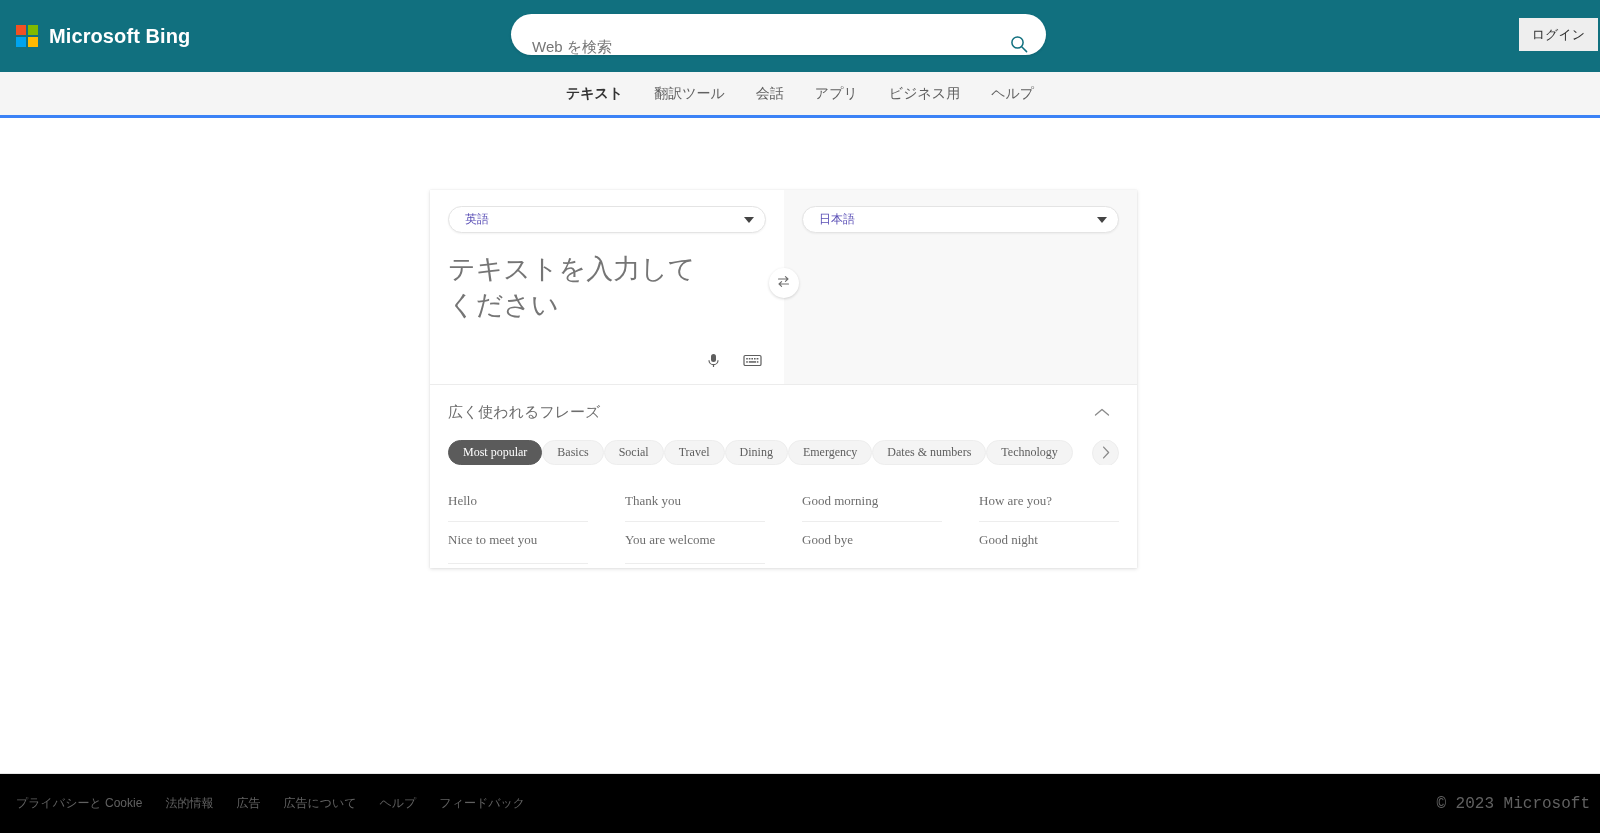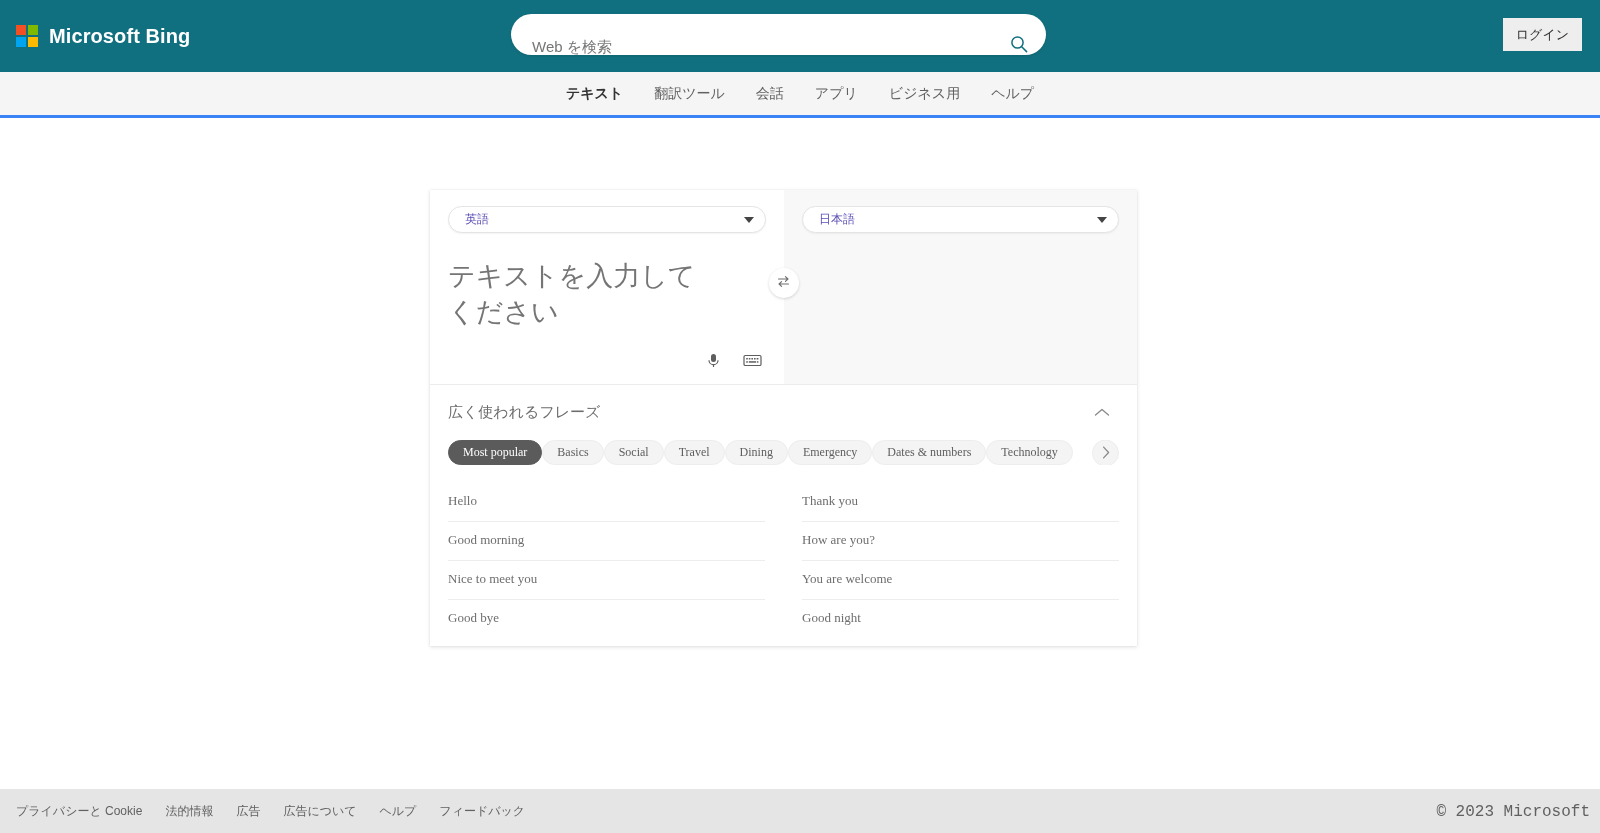--- a/index.html
+++ b/index.html
@@ -85,21 +85,21 @@
     height: 22px;
     flex: 0 0 auto;
     cursor: pointer;
     display: flex;
     align-items: center;
     justify-content: center;
   }
 
   .signin-btn {
     position: absolute;
-    right: 18px;
+    right: 2px;
     top: 18px;
     height: 33px;
     padding: 0 13px;
     background: #eeeeee;
     border: none;
     color: #333333;
     font-family: "Liberation Sans", sans-serif;
     font-size: 13px;
     cursor: pointer;
     white-space: nowrap;
@@ -180,21 +180,21 @@
     white-space: nowrap;
   }
   .caret {
     width: 0; height: 0;
     border-left: 5px solid transparent;
     border-right: 5px solid transparent;
     border-top: 6px solid #444444;
   }
 
   .editor-text {
-    margin-top: 25px;
+    margin-top: 18px;
     font-size: 27px;
     line-height: 1.35;
     color: #757575;
     font-weight: 300;
     width: 272px;
     cursor: text;
   }
   .output-text {
     margin-top: 21px;
     font-size: 27px;
@@ -298,42 +298,42 @@
     border: 1px solid #ededed;
     display: flex;
     align-items: center;
     justify-content: center;
     cursor: pointer;
   }
 
   .phrase-grid {
     margin-top: 18px;
     display: grid;
-    grid-template-columns: 1fr 1fr;
+    grid-template-columns: 1fr 1fr 1fr 1fr;
     column-gap: 37px;
     padding-bottom: 4px;
   }
   .phrase-item {
     font-size: 13px;
     color: #6e6e6e;
     padding: 10px 0 12px 0;
     border-bottom: 1px solid #ededed;
     cursor: pointer;
     white-space: nowrap;
   }
   .phrase-item.last { border-bottom: none; padding-bottom: 16px; }
 
   
   .footer {
     position: absolute;
     left: 0;
     bottom: 0;
     width: 100%;
-    height: 44px;
-    background: #e5e5e5;
+    height: 60px;
+    background: #000000;
     border-top: 1px solid #e6e6e6;
     display: flex;
     align-items: center;
   }
   .footer-links {
     display: flex;
     align-items: center;
     gap: 23px;
     margin-left: 16px;
   }

